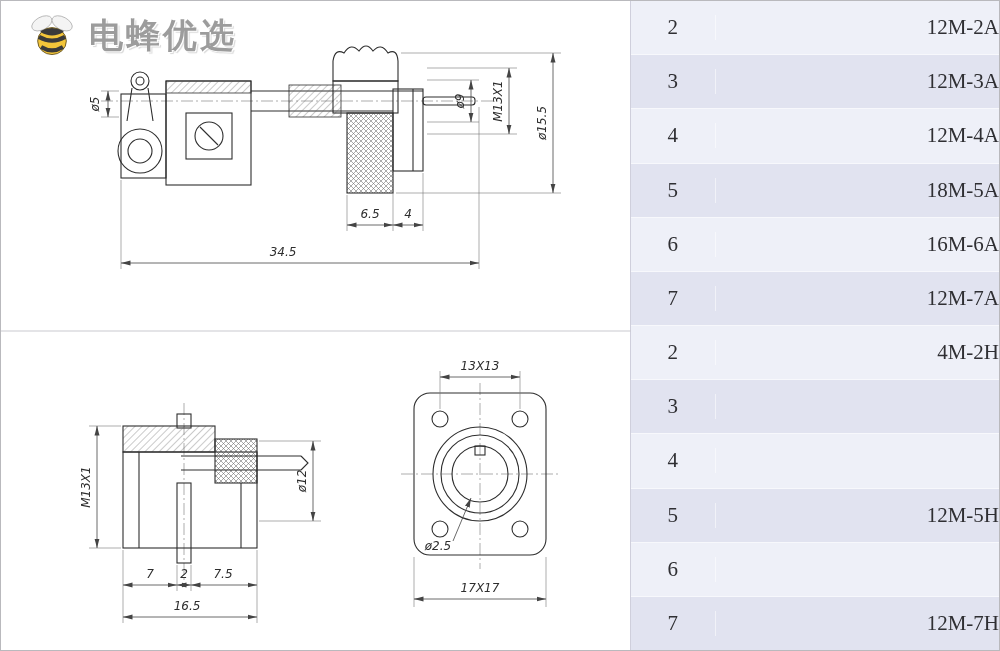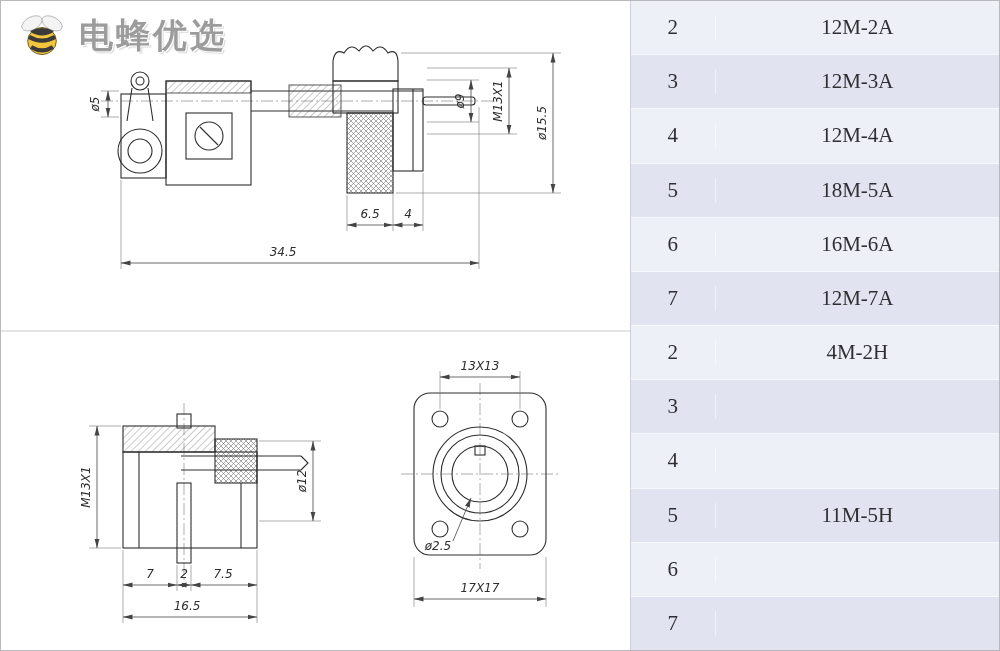--- a/index.html
+++ b/index.html
@@ -3,21 +3,21 @@
 <meta charset="utf-8">
 <style>
   *{margin:0;padding:0;box-sizing:border-box}
   html,body{width:1000px;height:651px}
   body{font-family:"Liberation Sans",sans-serif;background:#fff}
   .page{width:1000px;height:651px;display:flex;border:1px solid #b9b9bd;background:#fff;overflow:hidden}
 
   
   .left-panel{position:relative;width:630px;height:100%;background:#fff}
   .drawing{position:absolute;left:0;top:0;width:630px;height:649px}
-  .logo{position:absolute;top:8px;left:14px;display:flex;align-items:center;gap:10px}
+  .logo{position:absolute;top:8px;left:24px;display:flex;align-items:center;gap:10px}
   .bee{width:54px;height:54px}
   .brand{font-size:34px;font-weight:bold;color:#9c9c9c;letter-spacing:3px;
          text-shadow:1px 1px 0 #fff, 2px 2px 1px #d8d8d8}
 
   
   .ol{fill:none;stroke:#2e2e2e;stroke-width:1.1}
   .cl{stroke:#8a8a8a;stroke-width:0.7;stroke-dasharray:12 3 2 3;fill:none}
   .ext{stroke:#777;stroke-width:0.6}
   .dim{stroke:#444;stroke-width:0.8}
   .ldr{stroke:#444;stroke-width:0.8}
@@ -25,21 +25,21 @@
   .sep{stroke:#c9c9cf;stroke-width:1}
 
   
   .right-panel{width:370px;height:100%;display:flex;flex-direction:column;border-left:1px solid #cfcfdc}
   .trow{flex:1;display:flex;align-items:center;font-family:"Liberation Serif",serif;
         font-size:21px;color:#2f2f33}
   .trow:nth-child(odd){background:#eef0f8}
   .trow:nth-child(even){background:#e1e3f0}
   .trow + .trow{border-top:1px solid #f7f8fc}
   .cell-no{width:85px;text-align:center;border-right:1px solid rgba(255,255,255,0.55)}
-  .cell-model{flex:1;text-align:center}
+  .cell-model{flex:1;text-align:right}
 </style>
 </head>
 <body>
 
 <div class="page">
 
   <div class="left-panel">
 
     <svg class="drawing" viewBox="0 0 630 649">
       <defs>
@@ -234,22 +234,23 @@
       <div class="cell-model">4M-2H</div>
     </div>
     <div class="trow">
       <div class="cell-no">3</div>
     </div>
     <div class="trow">
       <div class="cell-no">4</div>
     </div>
     <div class="trow">
       <div class="cell-no">5</div>
-      <div class="cell-model">11M-5H</div>
+      <div class="cell-model">12M-5H</div>
     </div>
     <div class="trow">
       <div class="cell-no">6</div>
     </div>
     <div class="trow">
       <div class="cell-no">7</div>
+      <div class="cell-model">12M-7H</div>
     </div>
   </div>
 </div>
 
 </body></html>

